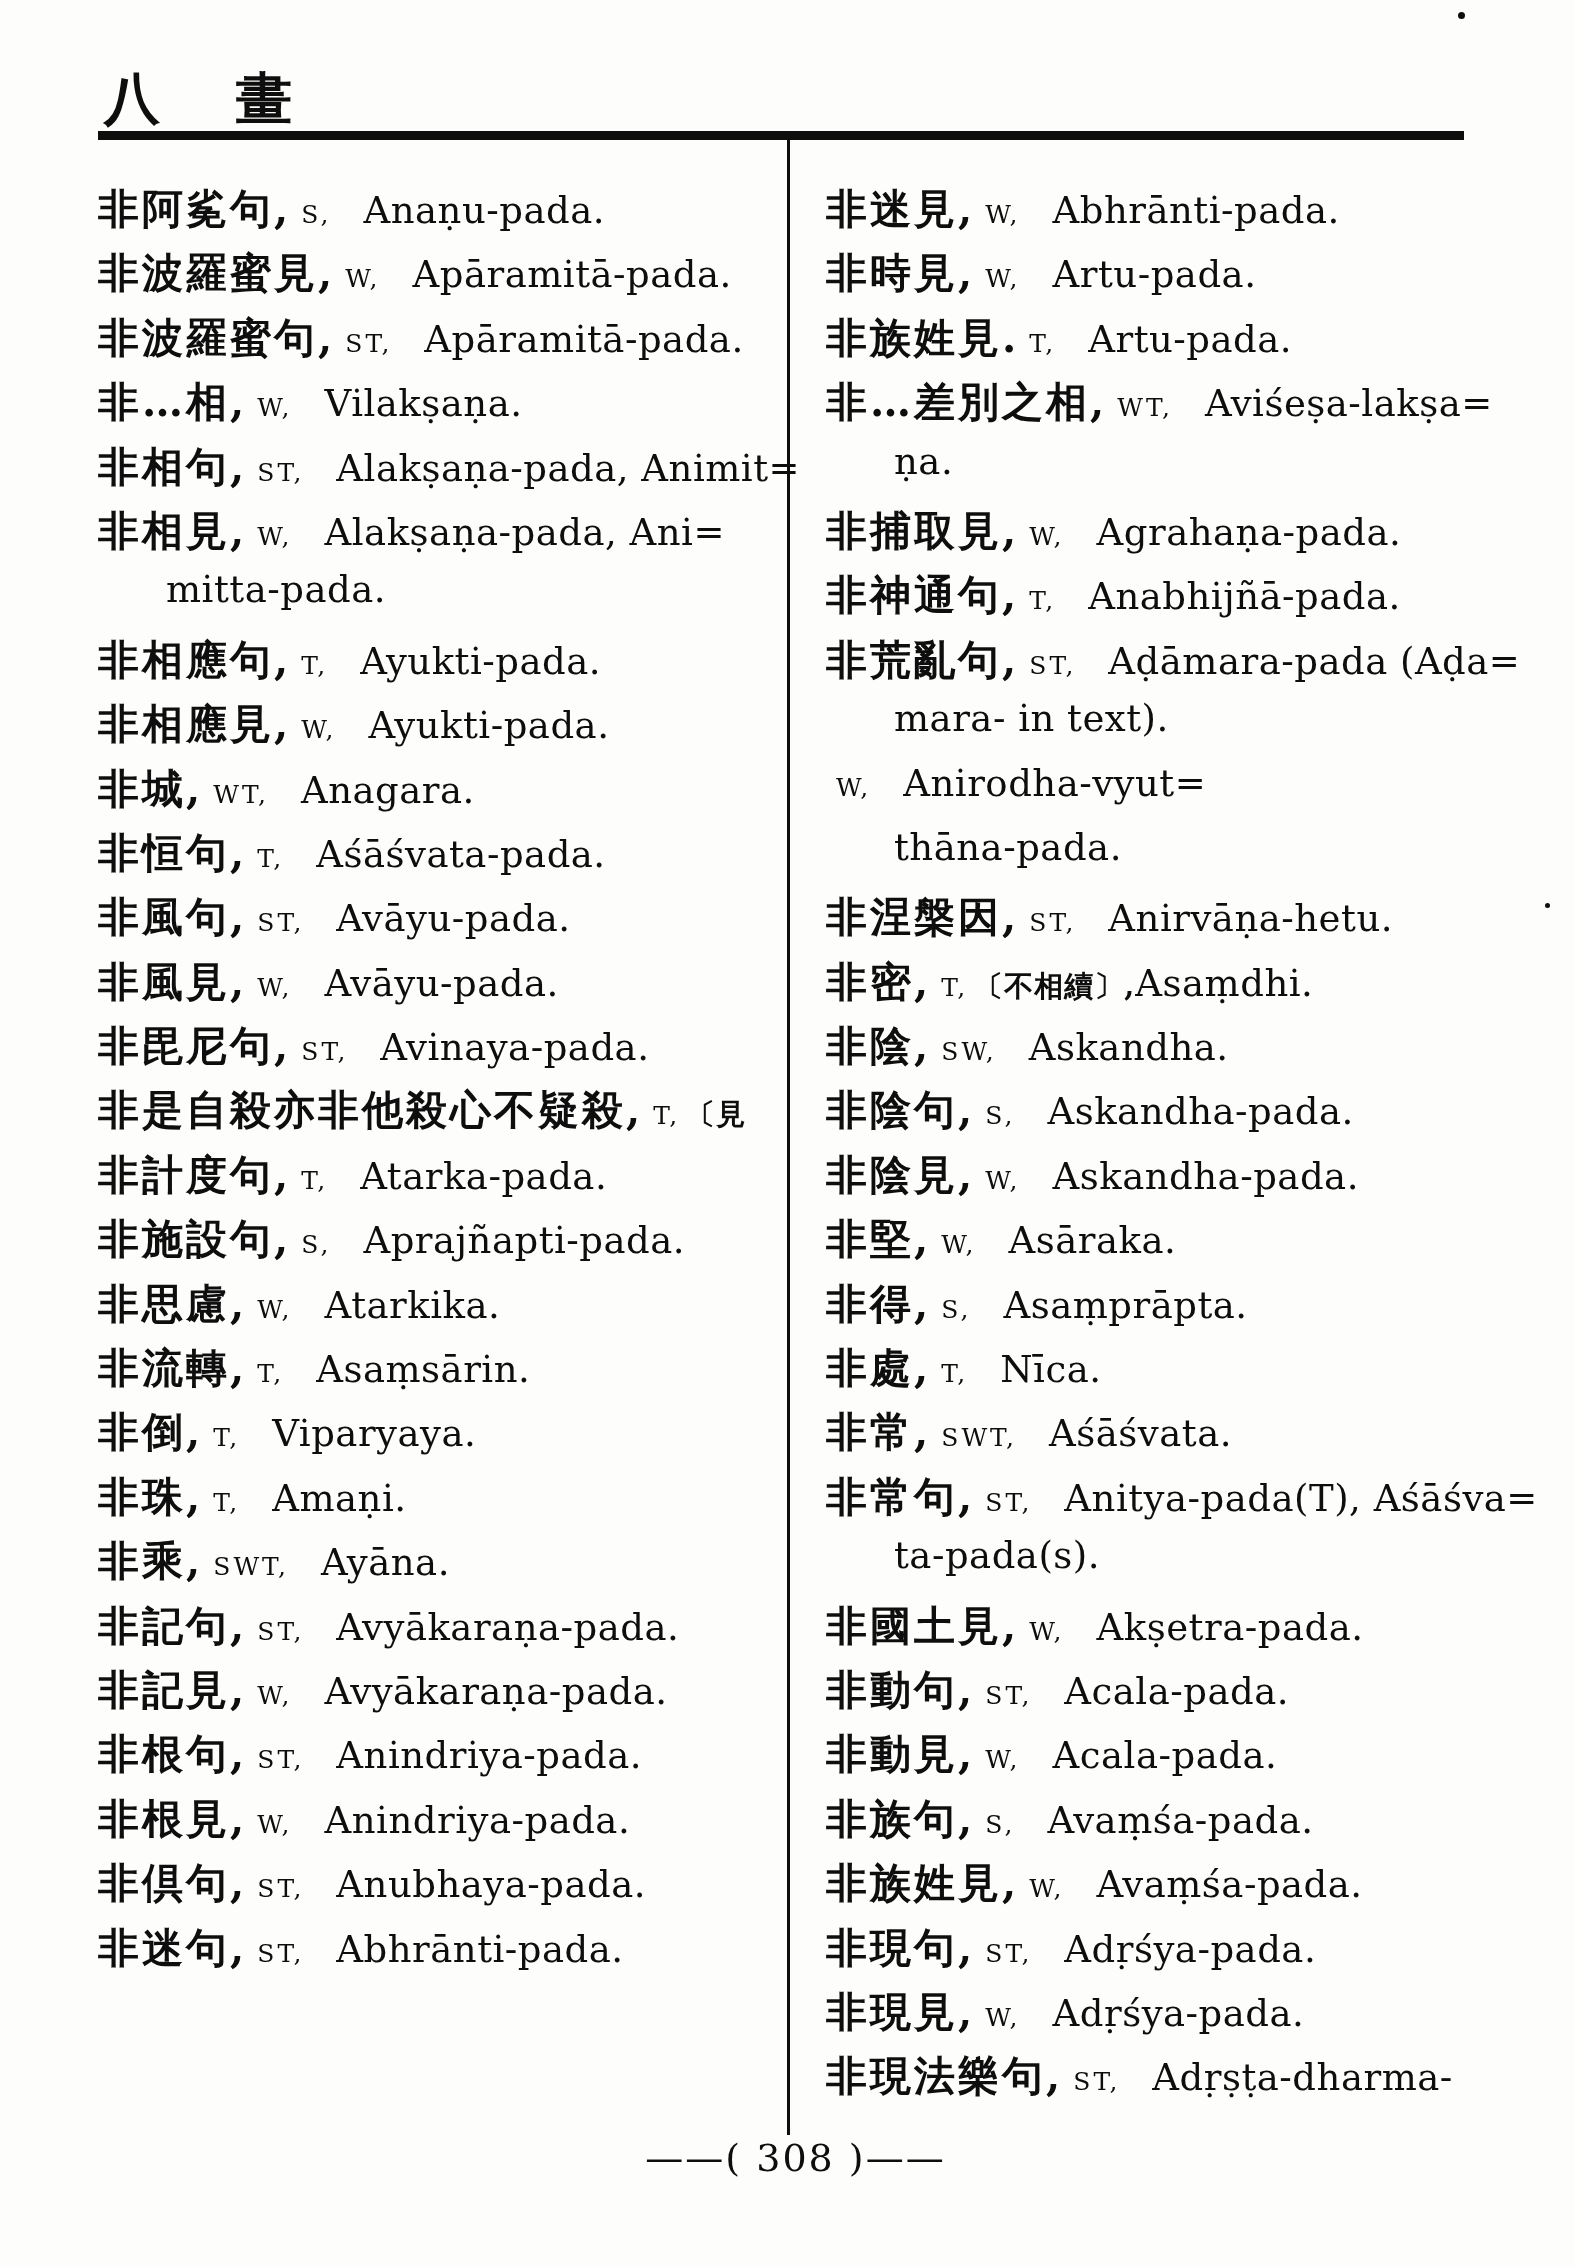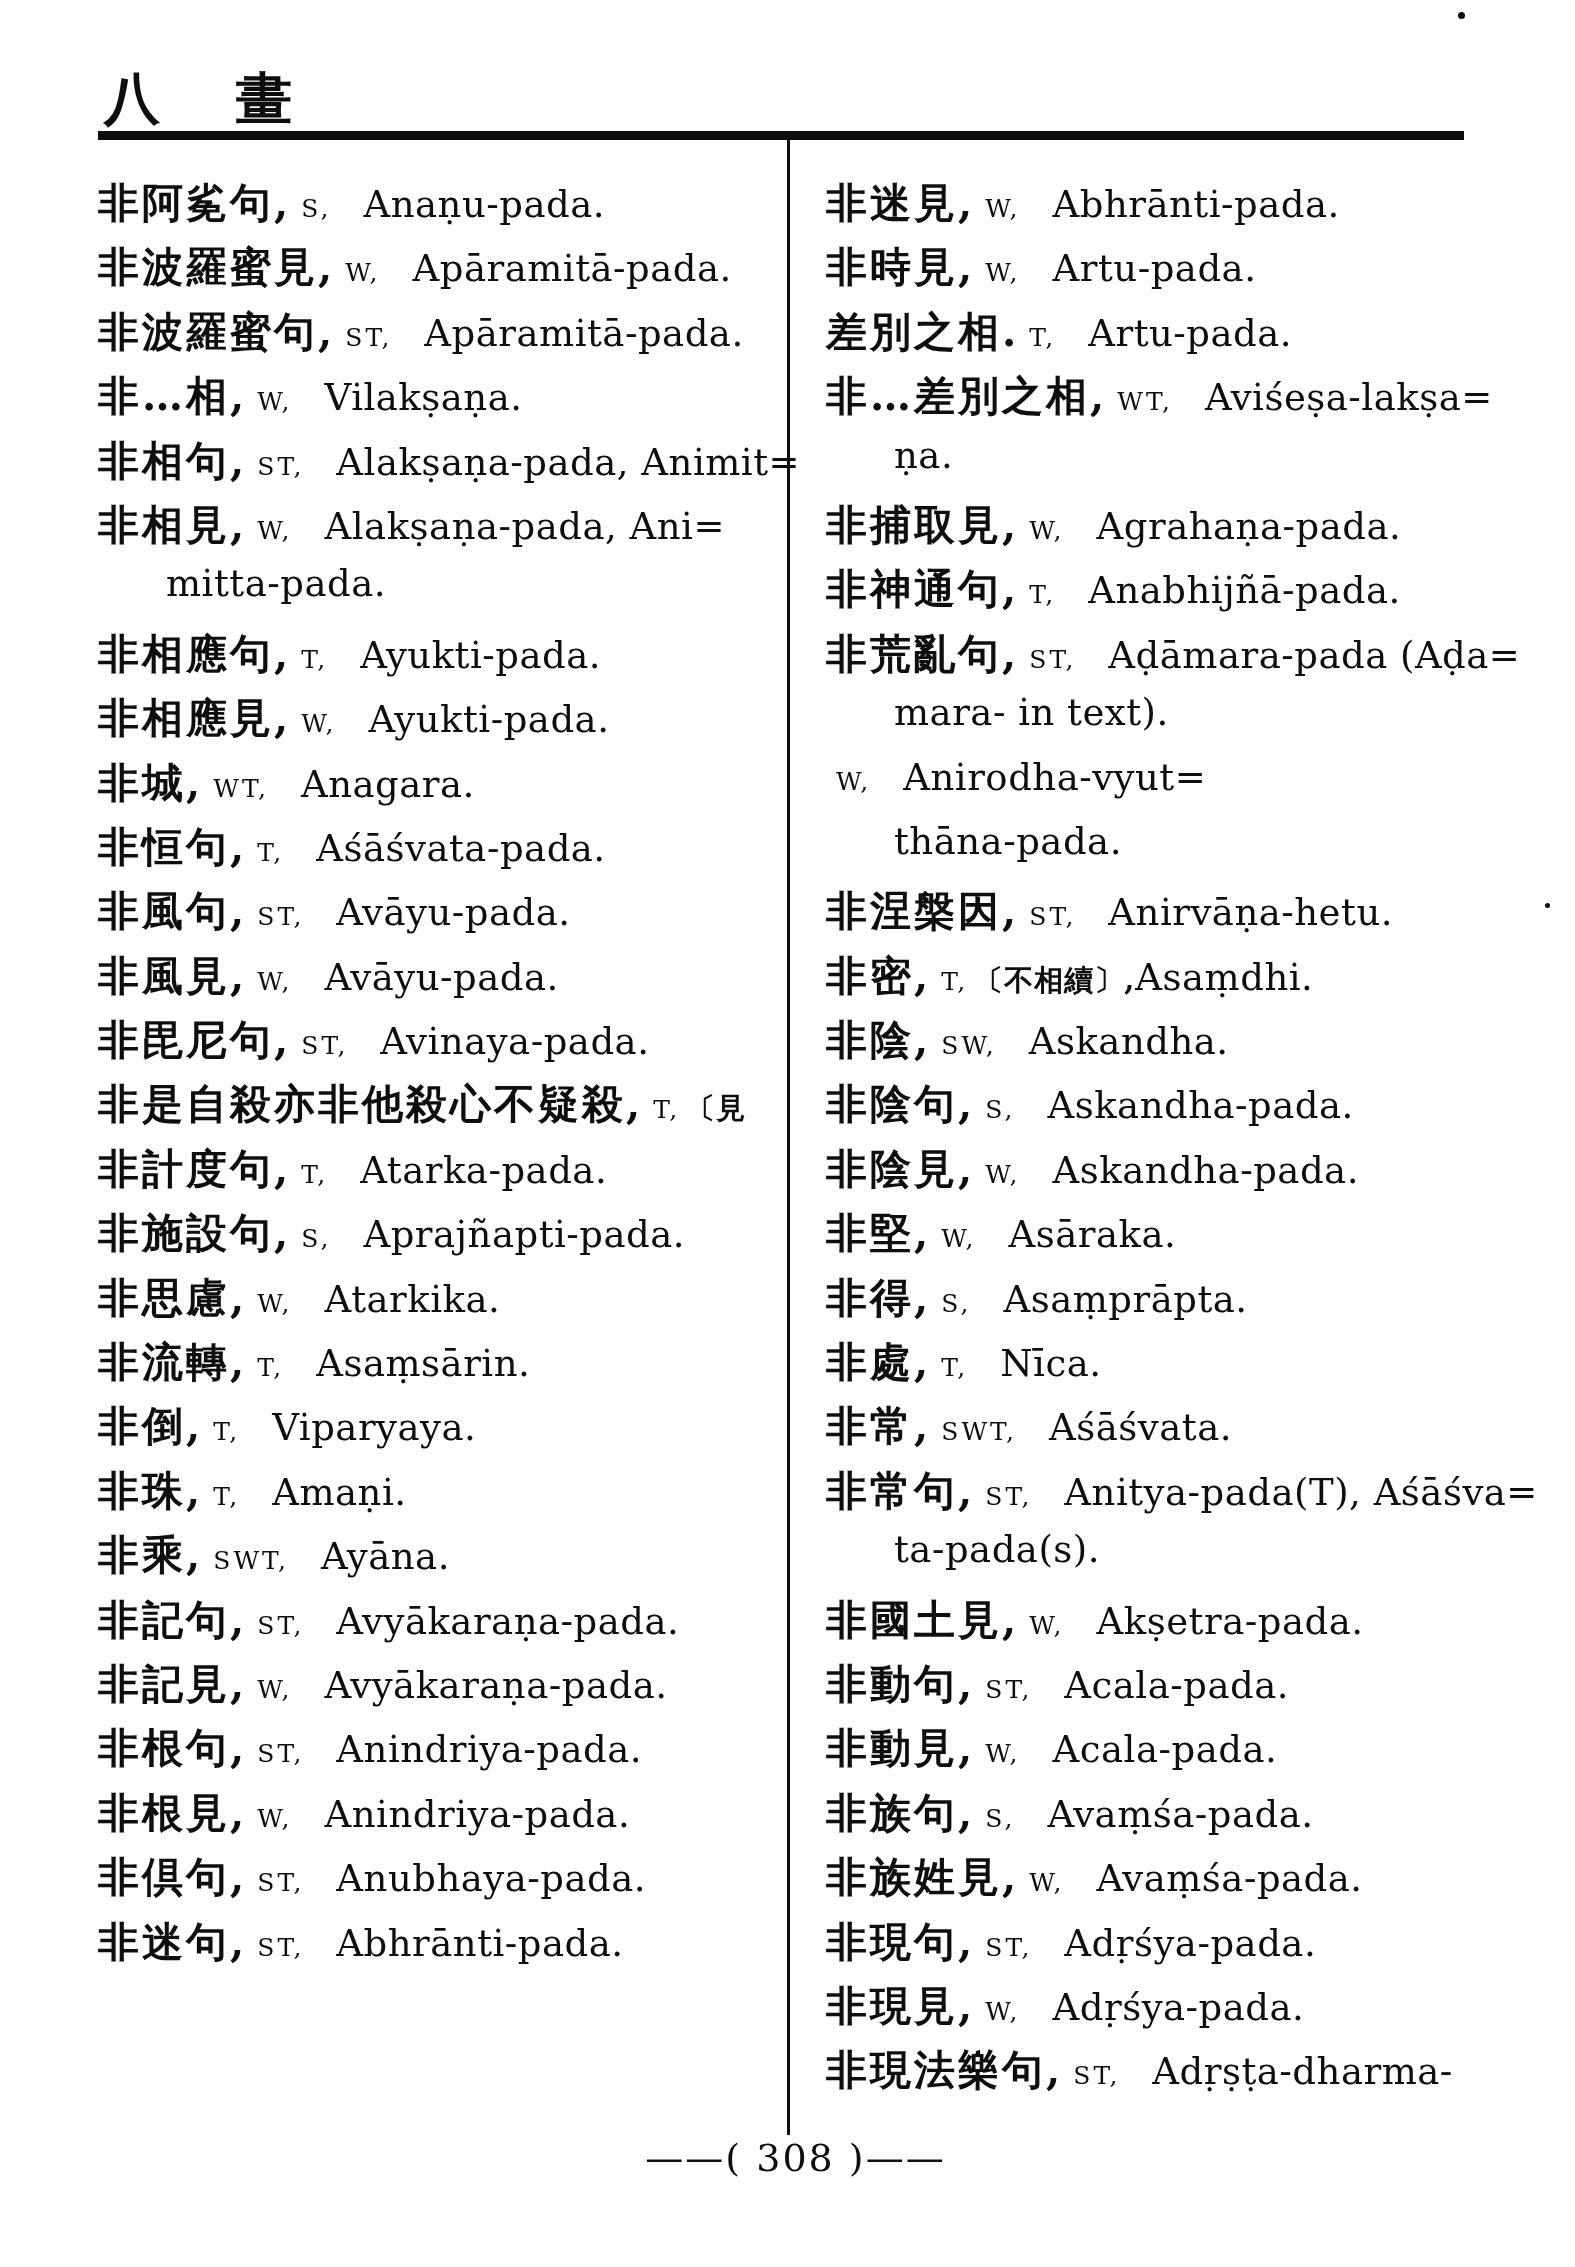--- a/index.html
+++ b/index.html
@@ -19,21 +19,21 @@
   #header-rule{
     position:absolute;left:98px;top:131px;width:1366px;height:9px;
     background:#0e0e0e;
   }
   
   #column-divider{
     position:absolute;left:787px;top:140px;width:3px;height:1995px;
     background:#0e0e0e;
   }
   
-  .col{position:absolute;top:176px;}
+  .col{position:absolute;top:182px;}
   #left-col{left:98px;width:694px;}
   #right-col{left:826px;width:714px;}
   .line{
     height:64.4px;
     display:flex;align-items:baseline;
     white-space:nowrap;
   }
   .line.indent{padding-left:68px;}
   .cjk{
     font-size:41px;font-weight:600;letter-spacing:3px;
@@ -209,21 +209,21 @@
         <span class="cjk">非迷見,</span>
         <span class="mk">w,</span>
         <span class="lat">Abhrānti-pada.</span>
       </div>
       <div class="line">
         <span class="cjk">非時見,</span>
         <span class="mk">w,</span>
         <span class="lat">Artu-pada.</span>
       </div>
       <div class="line">
-        <span class="cjk">差別之相.</span>
+        <span class="cjk">非族姓見.</span>
         <span class="mk">T,</span>
         <span class="lat">Artu-pada.</span>
       </div>
       <div class="line">
         <span class="cjk">非…差別之相,</span>
         <span class="mk">wt,</span>
         <span class="lat">Aviśeṣa-lakṣa=</span>
       </div>
       <div class="line indent">
         <span class="lat">ṇa.</span>

